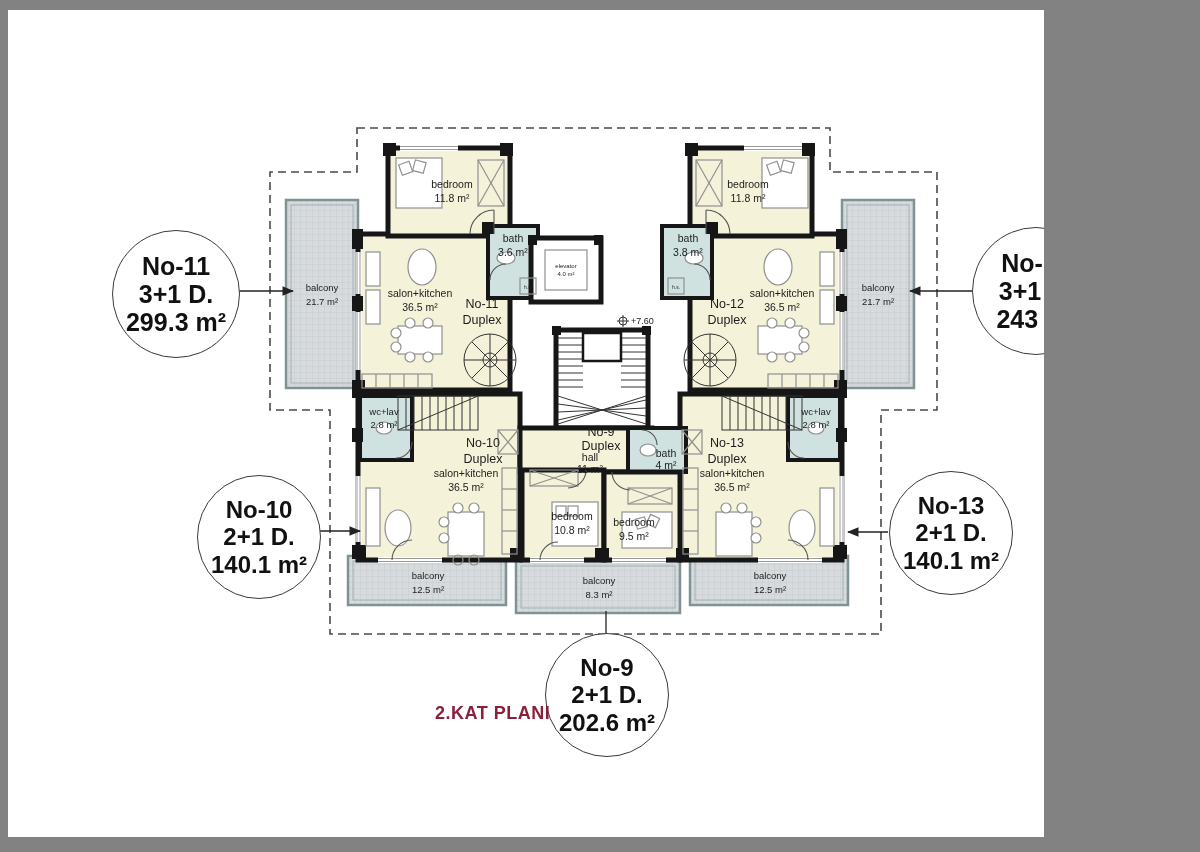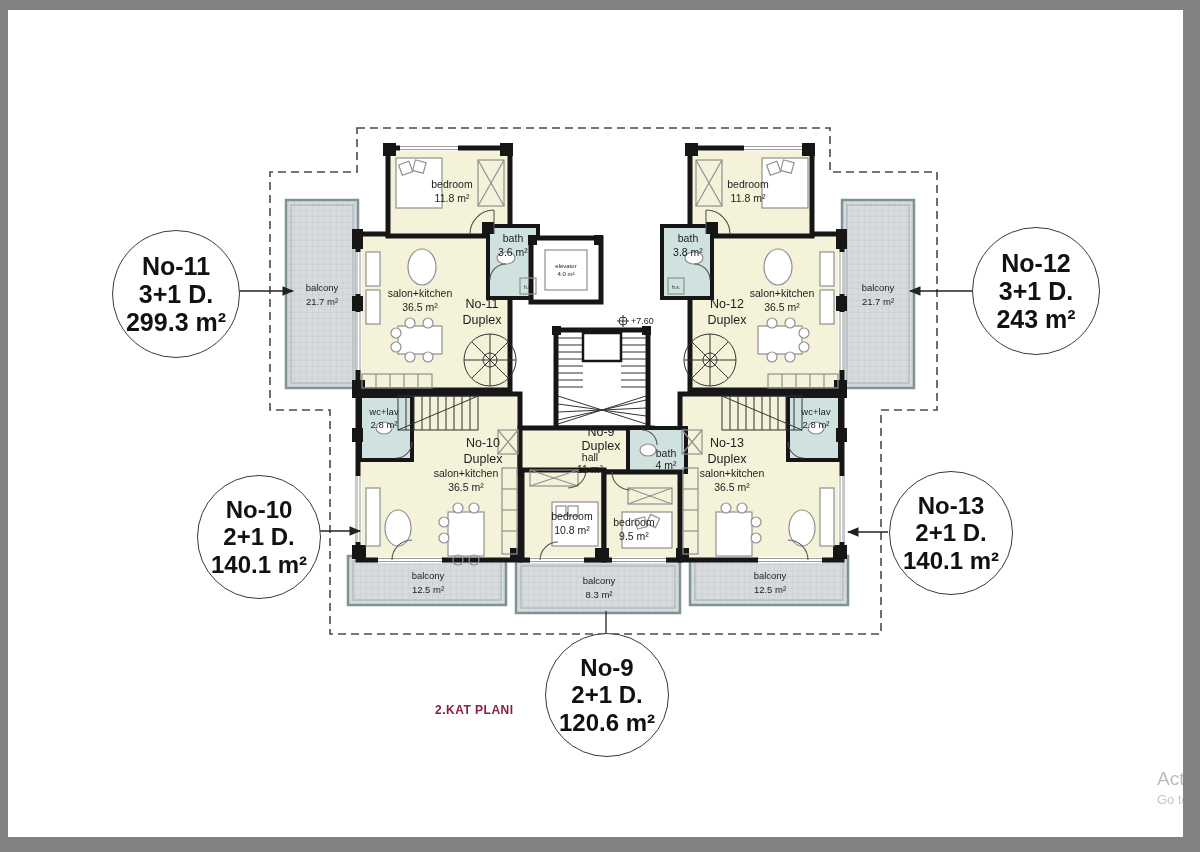--- a/index.html
+++ b/index.html
@@ -1,31 +1,31 @@
 <!DOCTYPE html>
 <html><head>
 <meta charset="utf-8">
 <style>
   html,body{margin:0;padding:0;background:#828282;}
-  .stage{position:relative;width:1200px;height:852px;background:#ffffff;overflow:hidden;
+  .stage{position:relative;width:1044px;height:852px;background:#ffffff;overflow:hidden;
          font-family:"Liberation Sans",sans-serif;}
   .frame{position:absolute;background:#828282;z-index:10;}
   .frame-top{left:0;top:0;width:1200px;height:10px;}
   .frame-left{left:0;top:0;width:8px;height:852px;}
   .frame-right{left:1183px;top:0;width:17px;height:852px;}
   .frame-bottom{left:0;top:837px;width:1200px;height:15px;}
   .plan-svg{position:absolute;left:0;top:0;z-index:1;}
 
   .badge{position:absolute;z-index:2;background:#fff;border:1.6px solid #3a3a3a;border-radius:50%;
          display:flex;flex-direction:column;align-items:center;justify-content:center;
          text-align:center;font-weight:bold;color:#111;}
   .badge-lg{width:126px;height:126px;font-size:25px;line-height:1.13;}
   .badge-md{width:122px;height:122px;font-size:24px;line-height:1.13;}
 
-  .plan-title{position:absolute;z-index:2;font-size:12px;font-weight:bold;letter-spacing:.5px;}
+  .plan-title{position:absolute;z-index:2;font-size:18px;font-weight:bold;letter-spacing:.5px;}
   .watermark{position:absolute;z-index:3;text-align:left;}
   .wm1{font-size:19px;color:#bcbcbc;}
   .wm2{font-size:13px;color:#c6c6c6;margin-top:2px;}
 
   
   svg text{font-family:"Liberation Sans",sans-serif;}
   .room{fill:#f5f2da;stroke:#161616;stroke-width:5;}
   .core{fill:#ffffff;stroke:#161616;stroke-width:5;}
   .wet{fill:#cfe2e0;stroke:#161616;stroke-width:4;}
   .blk{fill:#161616;stroke:none;}
@@ -510,21 +510,21 @@
     <div>140.1 m²</div>
   </div>
   <div class="badge badge-md" style="left:889px;top:471px;">
     <div>No-13</div>
     <div>2+1 D.</div>
     <div>140.1 m²</div>
   </div>
   <div class="badge badge-md" style="left:545px;top:633px;">
     <div>No-9</div>
     <div>2+1 D.</div>
-    <div>120.6 m²</div>
+    <div>202.6 m²</div>
   </div>
 
   <div class="plan-title" style="left:435px;top:703px;color:#8c1f3c;">2.KAT PLANI</div>
 
   <div class="watermark" style="left:1157px;top:768px;width:120px;">
     <div class="wm1">Activa</div>
     <div class="wm2">Go to S</div>
   </div>
 
   <div class="frame frame-top"></div>

